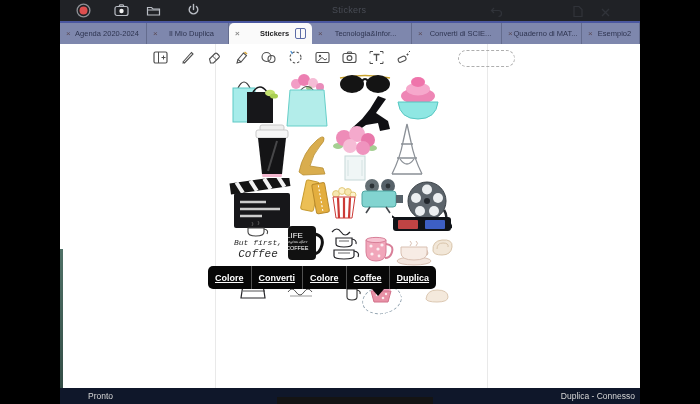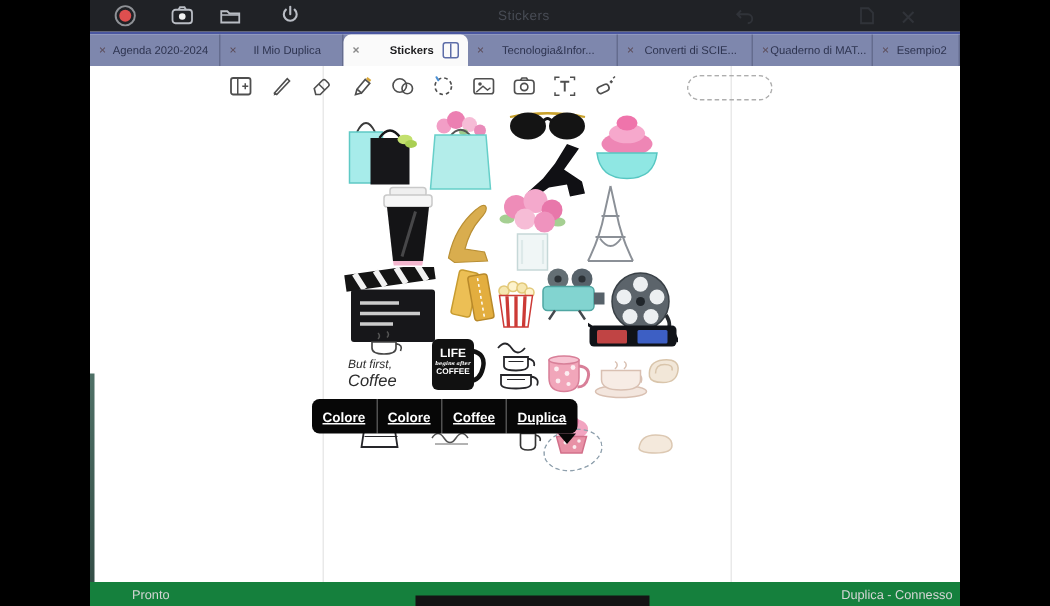--- a/index.html
+++ b/index.html
@@ -30,35 +30,35 @@
   .vline{position:absolute;top:0;bottom:0;width:1px;background:#e9e9e9}
   .greenstrip{position:absolute;left:0;top:205px;bottom:0;width:3px;background:linear-gradient(#3c6156,#1d3a32);opacity:.9}
 
   
   .tool{position:absolute;top:5px;width:17px;height:17px}
   .sel-oval{position:absolute;left:398px;top:6px;width:57px;height:17px;border:1px dashed #aeaeae;border-radius:9px}
 
   
   .sticker{position:absolute;z-index:1}
   .sticker svg{display:block;width:100%;height:100%}
-  .lifemug-t{position:absolute;left:0;width:32px;text-align:center;color:#fff;font-weight:bold;line-height:1}
-  .script-l{display:block;color:#2d2d2d;font-family:Liberation Sans, sans-serif;font-style:italic;text-align:left;line-height:1.2}
+  .lifemug-t{position:absolute;left:0;width:32px;text-align:left;color:#fff;font-weight:normal;line-height:1}
+  .script-l{display:block;color:#2d2d2d;font-family:Liberation Mono, monospace;font-style:italic;text-align:center;line-height:1.2}
 
   
   .lasso-sel{position:absolute;left:302px;top:242px;width:40px;height:28px;border:1.5px dashed #8fa0ad;border-radius:50%;transform:rotate(-12deg);z-index:6}
 
   
   .ctx{position:absolute;left:148px;top:222px;height:23px;display:flex;background:#070707;border-radius:5px;z-index:10;align-items:stretch}
   .menu-item{display:flex;align-items:center;padding:0 7px;color:#fff;font-size:9px;font-weight:bold;white-space:nowrap}
   .menu-item+.menu-item{border-left:1px solid rgba(255,255,255,.3)}
   .menu-item span{text-decoration:underline}
   .ctx-pointer{position:absolute;left:312px;top:245px;width:0;height:0;border-left:6px solid transparent;border-right:6px solid transparent;border-top:7px solid #070707;z-index:10}
 
   
-  .statusbar{position:absolute;left:0;right:0;bottom:0;height:16px;background:#15803d;color:#d6d6d6;font-size:8.5px;display:flex;align-items:center;justify-content:space-between;padding:0 5px 0 28px}
+  .statusbar{position:absolute;left:0;right:0;bottom:0;height:16px;background:#0f172a;color:#d6d6d6;font-size:8.5px;display:flex;align-items:center;justify-content:space-between;padding:0 5px 0 28px}
   .darkstrip{position:absolute;left:217px;bottom:0;width:156px;height:7px;background:#141414}
 </style>
 </head>
 <body>
 
 <div class="app">
 
   <div class="topbar">
     <span class="tb-icon" style="left:16px">
       <svg viewBox="0 0 15 15">
@@ -435,20 +435,23 @@
       </div>
 
     <div class="lasso-sel"></div>
 
     <div class="ctx">
 
         <div class="menu-item">
           <span>Colore</span>
         </div>
         <div class="menu-item">
+          <span>Converti</span>
+        </div>
+        <div class="menu-item">
           <span>Colore</span>
         </div>
         <div class="menu-item">
           <span>Coffee</span>
         </div>
         <div class="menu-item">
           <span>Duplica</span>
         </div>
       </div>
     <div class="ctx-pointer"></div>

